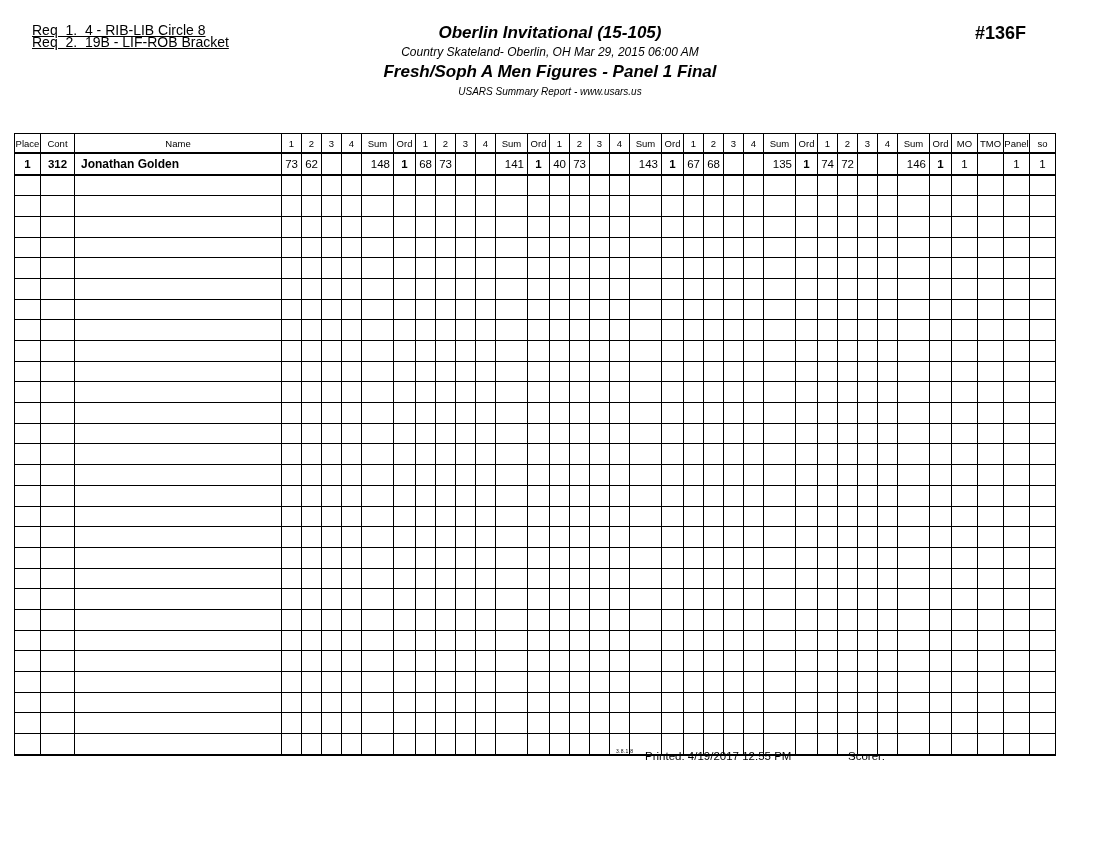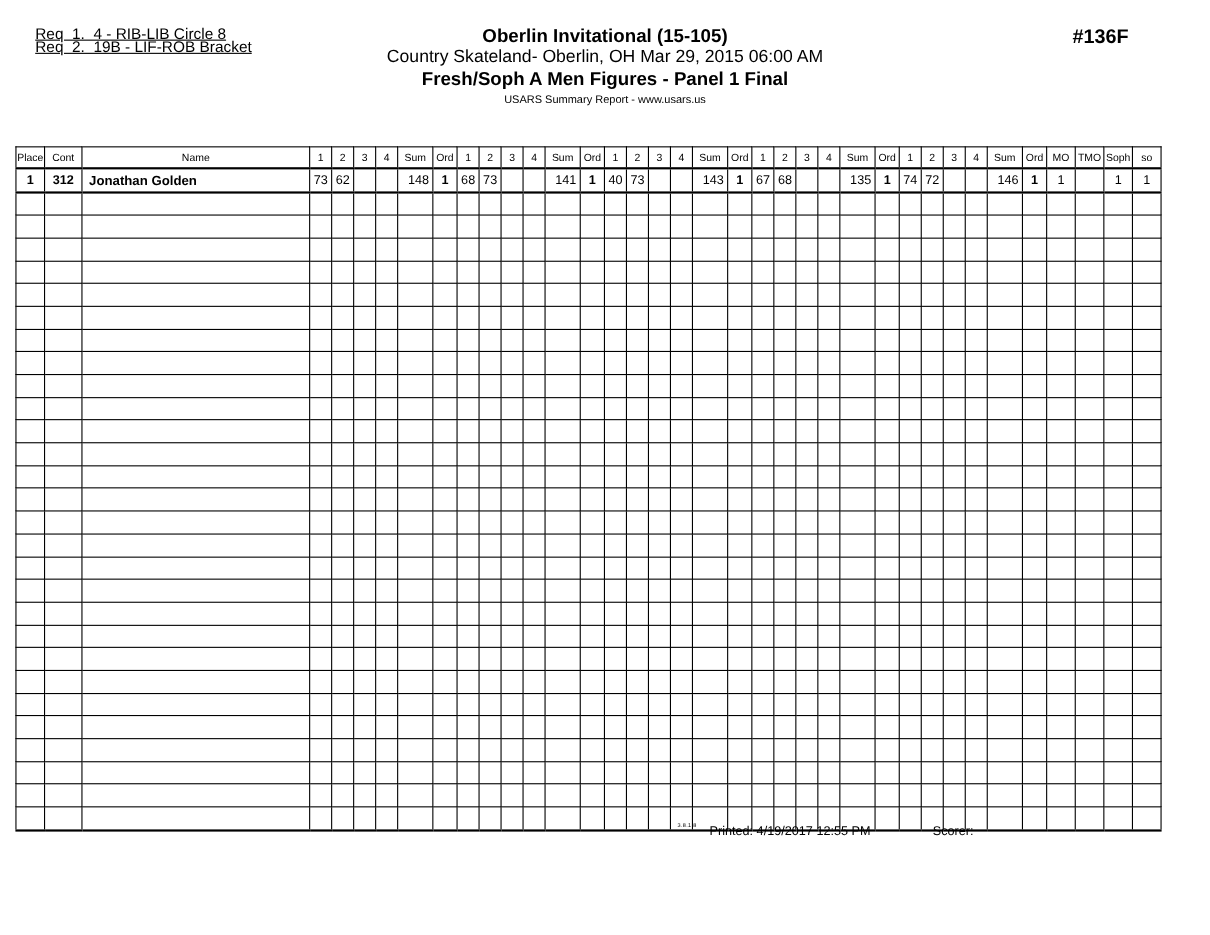--- a/index.html
+++ b/index.html
@@ -28,29 +28,30 @@
   }
   .req-line { white-space: pre; }
 
   
   .title-block {
     position: absolute;
     left: 0;
     top: 23px;
     width: 1100px;
     text-align: center;
+    font-style: italic;
   }
   .title-1 {
     font-size: 17px;
     font-weight: bold;
     line-height: 20px;
     letter-spacing: 0px;
   }
   .title-2 {
-    font-size: 16px;
+    font-size: 12px;
     font-weight: normal;
     line-height: 18px;
   }
   .title-3 {
     font-size: 17px;
     font-weight: bold;
     line-height: 21px;
   }
   .title-4 {
     font-size: 10px;
@@ -265,21 +266,21 @@
           <td class="sum">Sum</td>
           <td class="ord sep-left sep-right">Ord</td>
           <td class="score">1</td>
           <td class="score">2</td>
           <td class="score">3</td>
           <td class="score">4</td>
           <td class="sum">Sum</td>
           <td class="ord sep-left sep-right">Ord</td>
           <td class="tail">MO</td>
           <td class="tail">TMO</td>
-          <td class="tail">Soph</td>
+          <td class="tail">Panel</td>
           <td class="tail">so</td>
         </tr>
         <tr class="data-row first-data">
           <td class="h-place">1</td>
           <td class="h-cont">312</td>
           <td class="h-name">Jonathan Golden</td>
           <td class="score">73</td>
           <td class="score">62</td>
           <td class="score"></td>
           <td class="score"></td>

